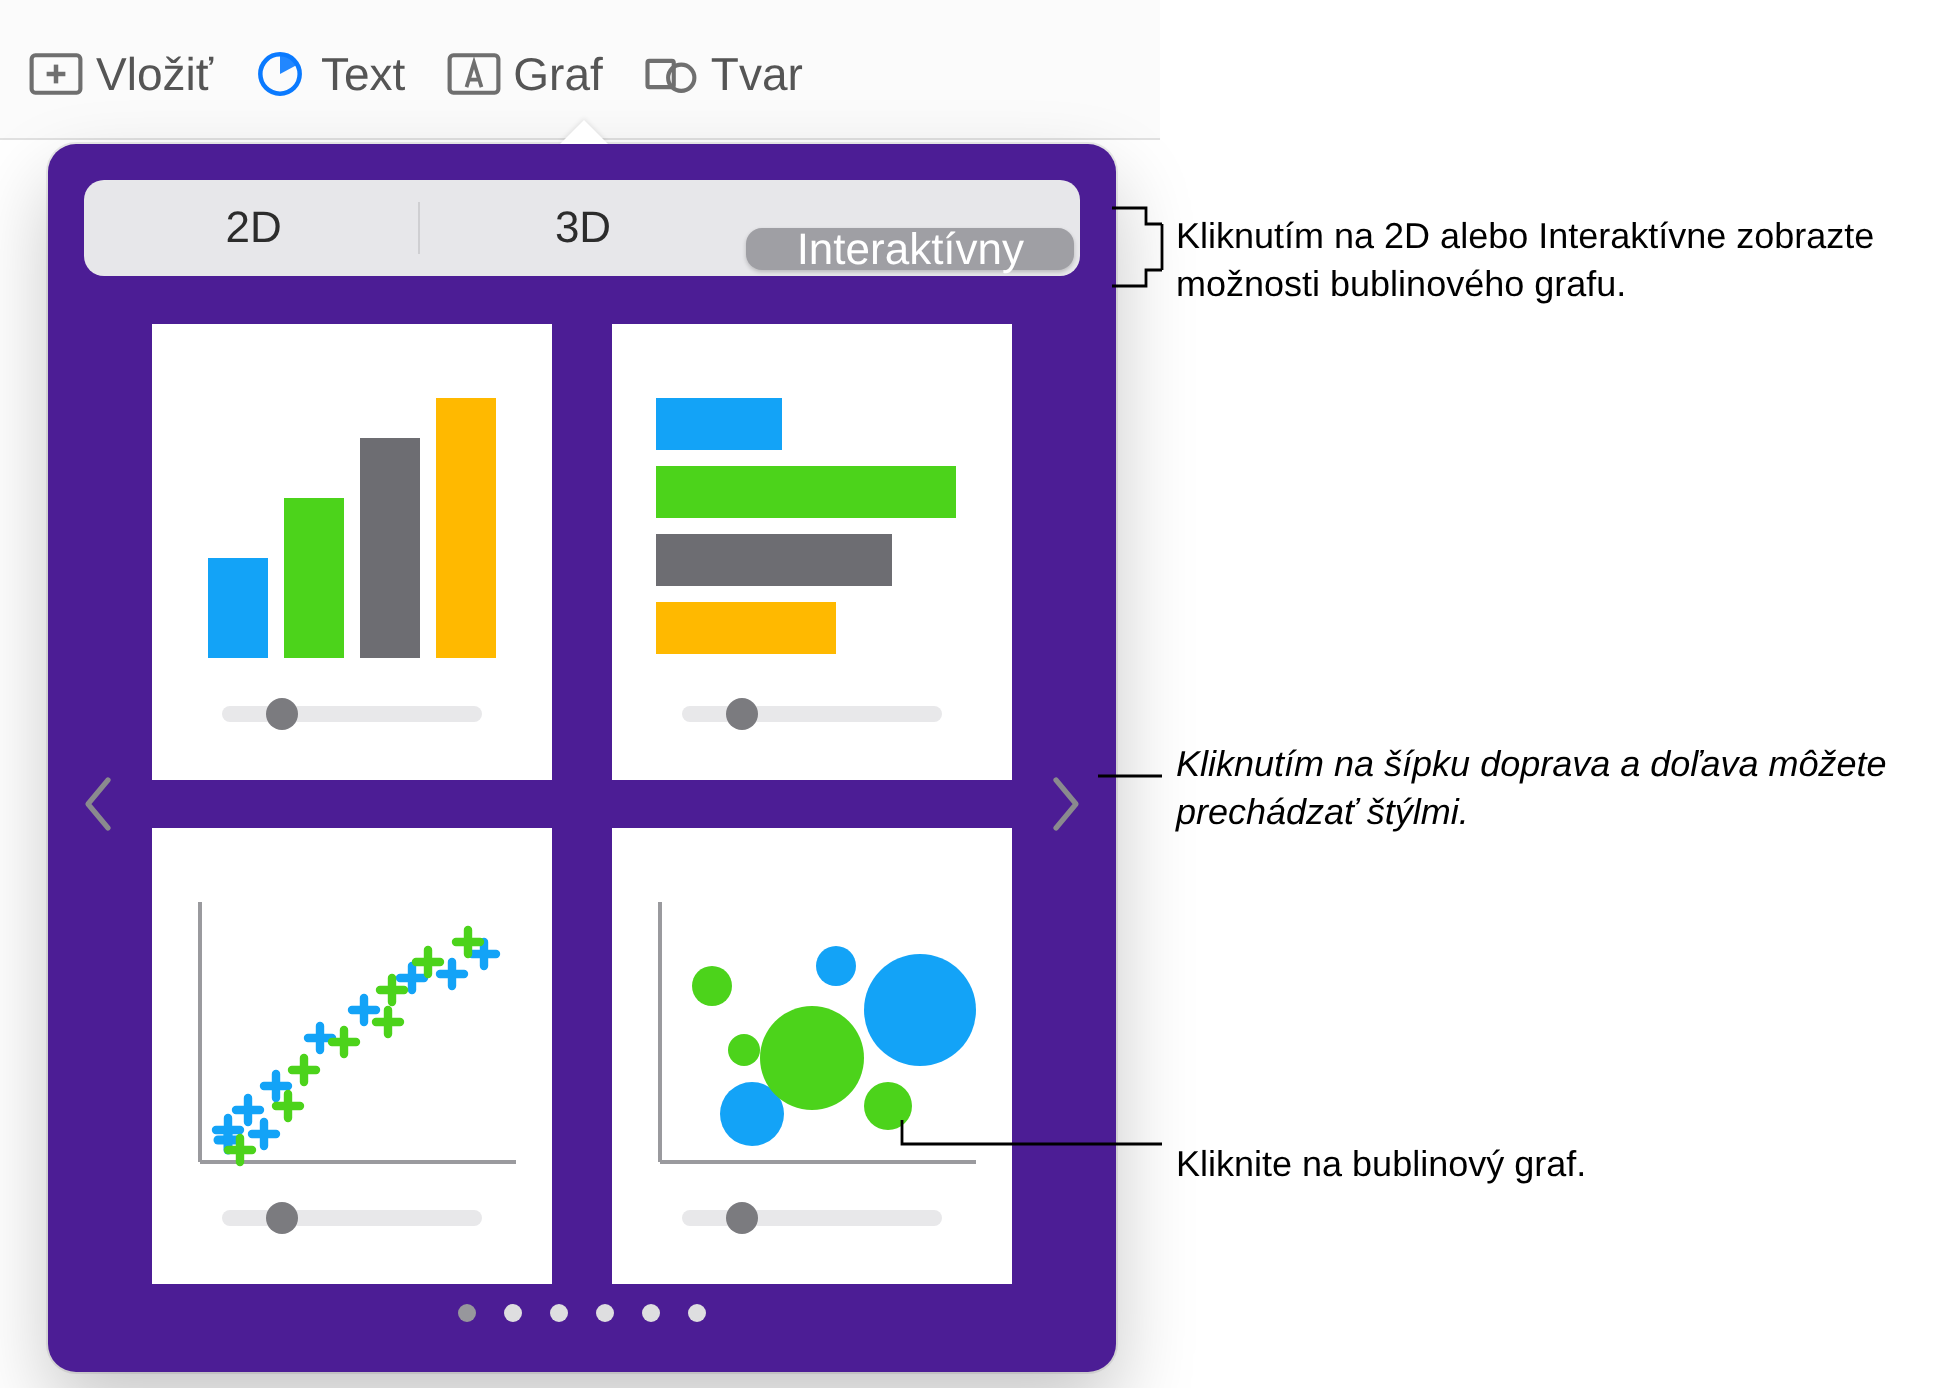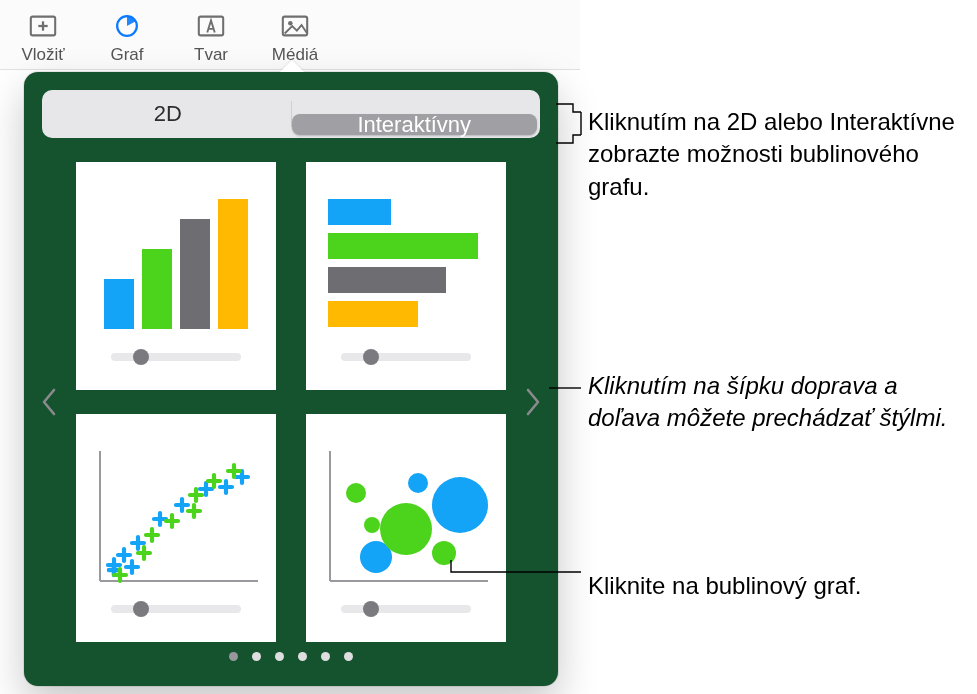--- a/index.html
+++ b/index.html
@@ -20,45 +20,45 @@
     height: 70px;
     background: #fbfbfb;
     border-bottom: 1px solid #e1e1e1;
     display: flex;
     align-items: center;
     padding: 6px 8px 2px 8px;
     gap: 14px;
   }
   .tb-item {
     display: flex;
-    flex-direction: column;
+    flex-direction: row;
     align-items: center;
     justify-content: flex-end;
     color: #555;
-    font-size: 17px;
+    font-size: 23px;
     cursor: pointer;
     min-width: 70px;
   }
   .tb-icon {
     width: 40px; height: 34px;
     display: flex; align-items: center; justify-content: center;
     color: #6f6f6f;
   }
   .tb-icon svg { width: 30px; height: 28px; }
   .tb-item.active .tb-icon { color: #0a7aff; }
   .tb-label { margin-top: 2px; }
 
   
   .popover {
     position: absolute;
     top: 72px;
     left: 24px;
     width: 534px;
     height: 614px;
-    background: #14532d;
+    background: #4c1d95;
     border-radius: 14px;
     box-shadow: 0 0 0 1px rgba(0,0,0,0.08), 0 18px 40px rgba(0,0,0,0.22);
     padding: 18px 18px 8px 18px;
   }
   .popover::before {
     content: "";
     position: absolute;
     top: -12px;
     left: 256px;
     width: 0; height: 0;
@@ -167,21 +167,21 @@
     width: 9px; height: 9px;
     border-radius: 50%;
     background: #dedee0;
   }
   .dot.active { background: #97979c; }
 
   
   .callout {
     position: absolute;
     left: 588px;
-    font-size: 24px;
+    font-size: 18px;
     line-height: 1.35;
     color: #000;
     max-width: 380px;
   }
   .co1 { top: 106px; }
   .co2 { top: 370px; font-style: italic; }
   .co3 { top: 570px; }
 
   .lead-line {
     position: absolute;
@@ -204,50 +204,52 @@
     </span>
     <span class="tb-label">Vložiť</span>
   </div>
   <div class="tb-item active">
     <span class="tb-icon">
       <svg viewBox="0 0 32 28">
           <circle cx="16" cy="14" r="10.5" fill="none" stroke="currentColor" stroke-width="2.4"></circle>
           <path d="M16 14 L16 3.5 A10.5 10.5 0 0 1 25.2 9 Z" fill="currentColor" opacity="0.9"></path>
         </svg>
     </span>
-    <span class="tb-label">Graf</span>
+    <span class="tb-label">Text</span>
   </div>
   <div class="tb-item">
     <span class="tb-icon">
       <svg viewBox="0 0 32 28">
           <rect x="3" y="4" width="26" height="20" rx="2" fill="none" stroke="currentColor" stroke-width="2.2"></rect>
           <path d="M12 21 L16 8 L20 21 M13.5 17 H18.5" fill="none" stroke="currentColor" stroke-width="2"></path>
         </svg>
     </span>
-    <span class="tb-label">Tvar</span>
+    <span class="tb-label">Graf</span>
   </div>
   <div class="tb-item">
     <span class="tb-icon">
       <svg viewBox="0 0 32 28">
-          <rect x="3" y="4" width="26" height="20" rx="2" fill="none" stroke="currentColor" stroke-width="2.2"></rect>
-          <circle cx="11" cy="11" r="2.4" fill="currentColor"></circle>
-          <path d="M5 22 L13 14 L18 19 L23 13 L29 22" fill="none" stroke="currentColor" stroke-width="2"></path>
+          <rect x="4" y="7" width="14" height="14" rx="1" fill="none" stroke="currentColor" stroke-width="2.2"></rect>
+          <circle cx="22" cy="16" r="7" fill="none" stroke="currentColor" stroke-width="2.2"></circle>
         </svg>
     </span>
-    <span class="tb-label">Médiá</span>
+    <span class="tb-label">Tvar</span>
   </div>
 </div>
 
 <div class="popover">
 
   <div class="segmented">
     <div class="seg-btn">
         <span>2D</span>
       </div>
     <div class="seg-div"></div>
+    <div class="seg-btn">
+        <span>3D</span>
+      </div>
     <div class="seg-btn sel">
         <span>Interaktívny</span>
       </div>
   </div>
 
   <div class="grid-area">
     <div class="nav-arrow nav-left">
       <svg width="18" height="30" viewBox="0 0 18 30">
           <polyline points="14,3 4,15 14,27" fill="none" stroke="currentColor" stroke-width="2.6" stroke-linecap="round" stroke-linejoin="round"></polyline>
         </svg>

